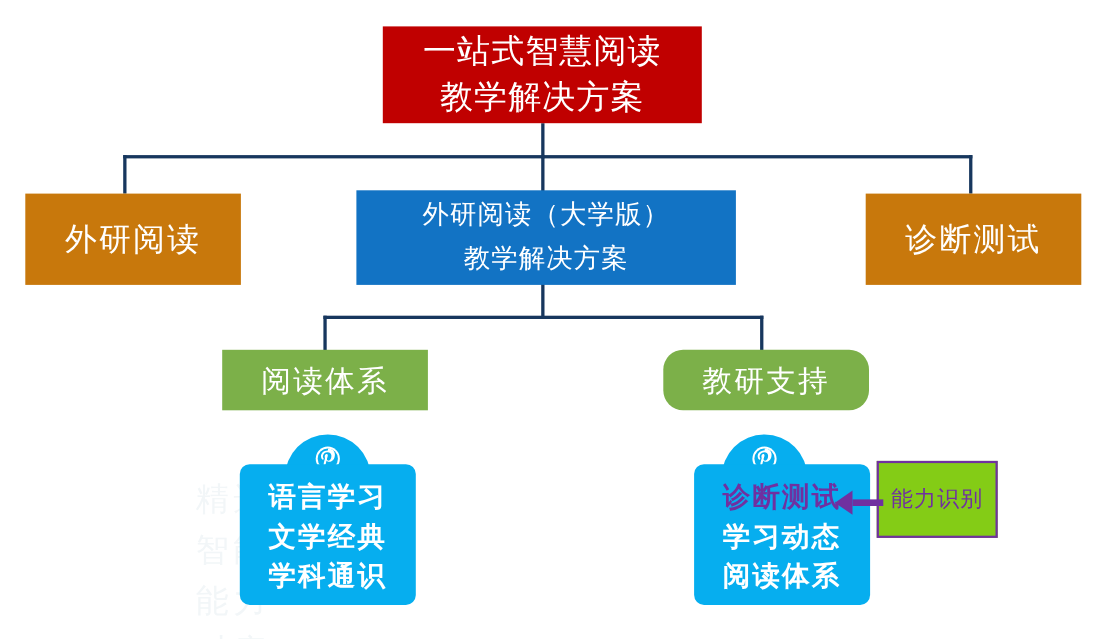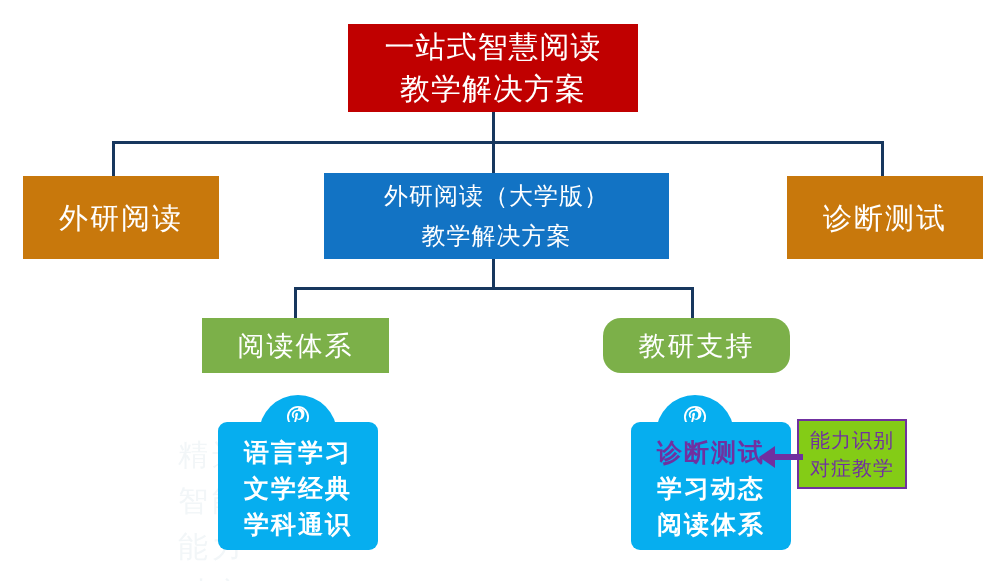--- a/index.html
+++ b/index.html
@@ -246,17 +246,16 @@
       <span>阅读体系</span>
     </span>
   </div>
 
   <div class="arrow-line" style="left:775px; top:454px; width:28px;"></div>
   <div class="arrow-head" style="left:759px; top:446px;"></div>
 
   <div class="node n-yellow" style="left:797px; top:419px; width:110px; height:70px;">
     <span class="lines">
       <span>能力识别</span>
-      <span>对症教学</span>
     </span>
   </div>
 
 </div>
 
 </body></html>

